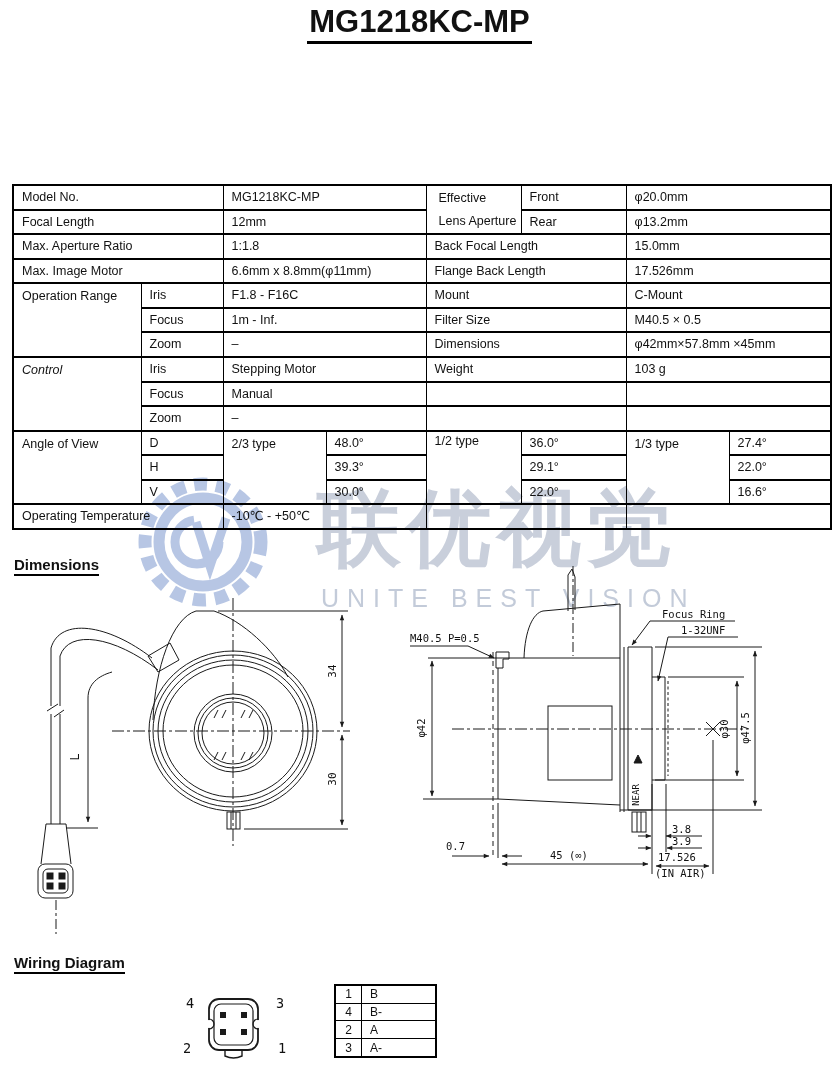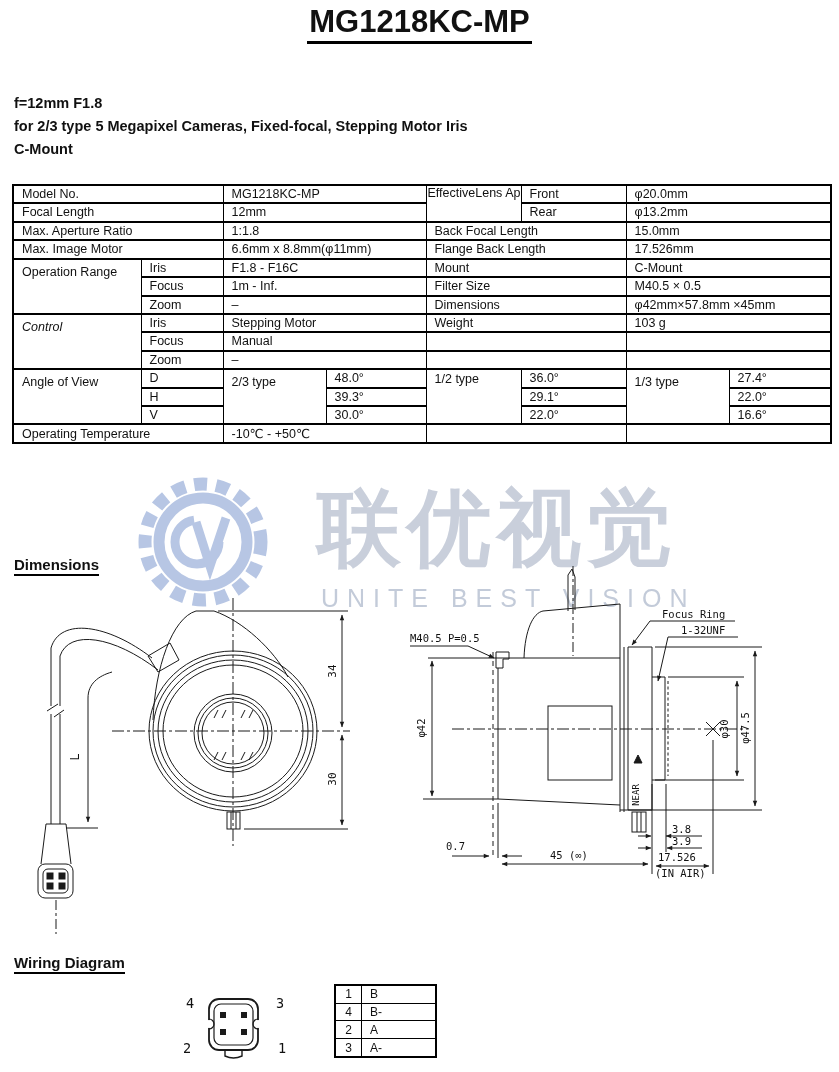--- a/index.html
+++ b/index.html
@@ -16,28 +16,28 @@
   #title{left:0;top:4px;width:839px;text-align:center;z-index:1;}
   #title span{display:inline-block;font-size:31px;font-weight:bold;border-bottom:3px solid #000;
               padding:0 2px 1px 2px;}
   #intro{left:14px;top:92px;z-index:1;font-size:14.5px;font-weight:bold;line-height:23px;}
   .sec-head{z-index:1;font-size:15px;font-weight:bold;}
   .sec-head span{display:inline-block;border-bottom:2px solid #000;padding-bottom:1px;}
   #dim-head{left:14px;top:556px;}
   #wire-head{left:14px;top:954px;}
   
   #spec{left:12px;top:184px;z-index:1;}
-  #spec table{border-collapse:collapse;table-layout:fixed;width:818px;height:260px;
+  #spec table{border-collapse:collapse;table-layout:fixed;width:818px;height:346px;
               border:2px solid #000;}
   #spec td{border:1px solid #000;border-top:2px solid #000;border-bottom:2px solid #000;
            font-size:12.5px;padding:0 2px 0 8px;vertical-align:middle;line-height:1.15;
            overflow:hidden;white-space:nowrap;}
   #spec td.stack{padding:0;}
-  #spec td.stack .two{display:flex;flex-direction:row;justify-content:space-around;
-                      height:100%;padding-left:1px;}
+  #spec td.stack .two{display:flex;flex-direction:column;justify-content:space-around;
+                      height:100%;padding-left:12px;}
   
   #wiretab{left:334px;top:984px;z-index:1;}
   #wiretab table{border-collapse:collapse;table-layout:fixed;width:103px;height:74px;
                  border:2px solid #000;}
   #wiretab td{border:1px solid #000;font-size:12px;padding:0;vertical-align:middle;}
   #wiretab td.pin{text-align:center;width:25px;}
   #wiretab td.sig{padding-left:8px;}
   svg{display:block;}
   svg text{fill:#111;stroke:none;font-family:"DejaVu Sans Mono","Liberation Mono",monospace;}
 </style>
@@ -54,25 +54,20 @@
       <path d="M 196,522 L 210,566 L 226,518" stroke-width="9"></path>
     </g>
   </svg>
   <div id="wm-cn" class="layer">联优视觉</div>
   <div id="wm-en" class="layer">UNITE BEST VISION</div>
 
   <div id="title" class="layer">
     <span>MG1218KC-MP</span>
   </div>
 
-  <div id="intro" class="layer">
-    <div>f=12mm F1.8</div>
-    <div>for 2/3 type 5 Megapixel Cameras, Fixed-focal, Stepping Motor Iris</div>
-    <div>C-Mount</div>
-  </div>
 
   <div id="spec" class="layer">
     <table>
       <colgroup>
         <col style="width:128px">
           <col style="width:82px">
           <col style="width:103px">
           <col style="width:100px">
         <col style="width:95px">
           <col style="width:105px">

